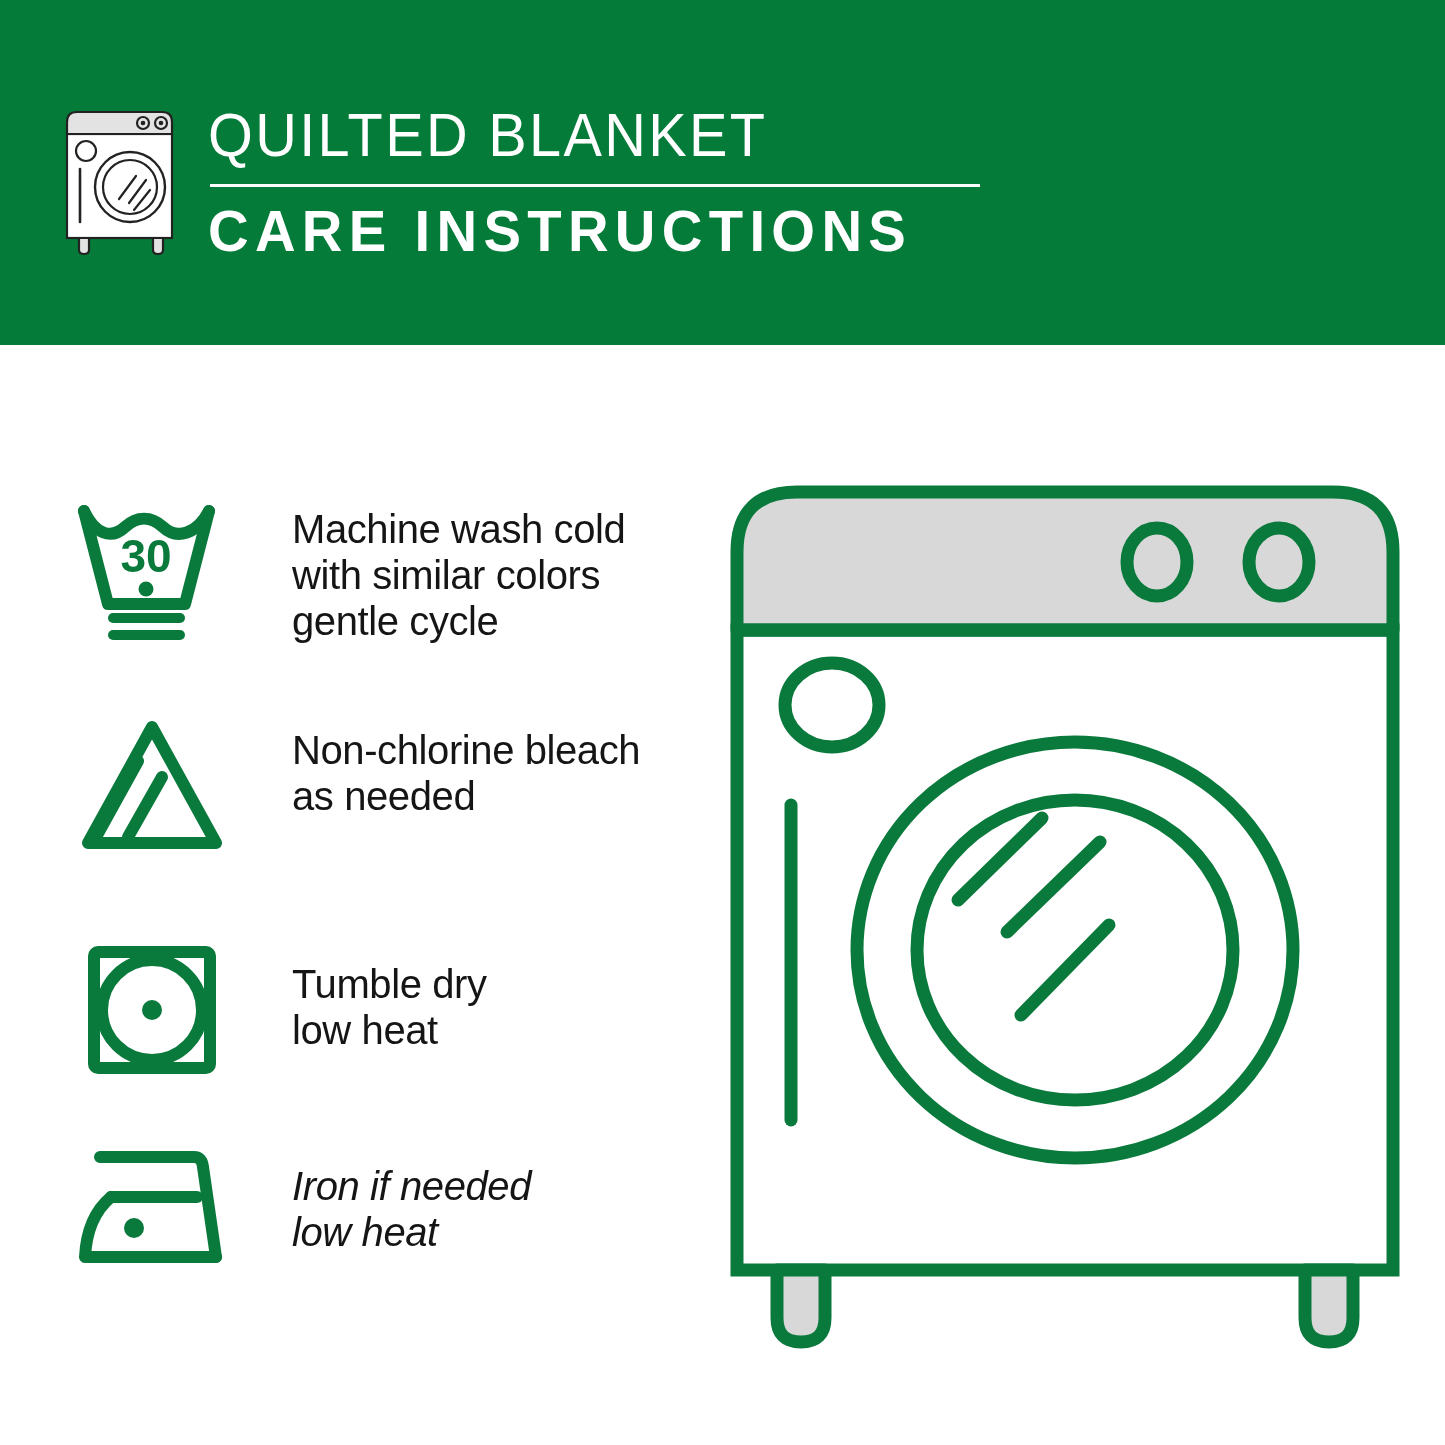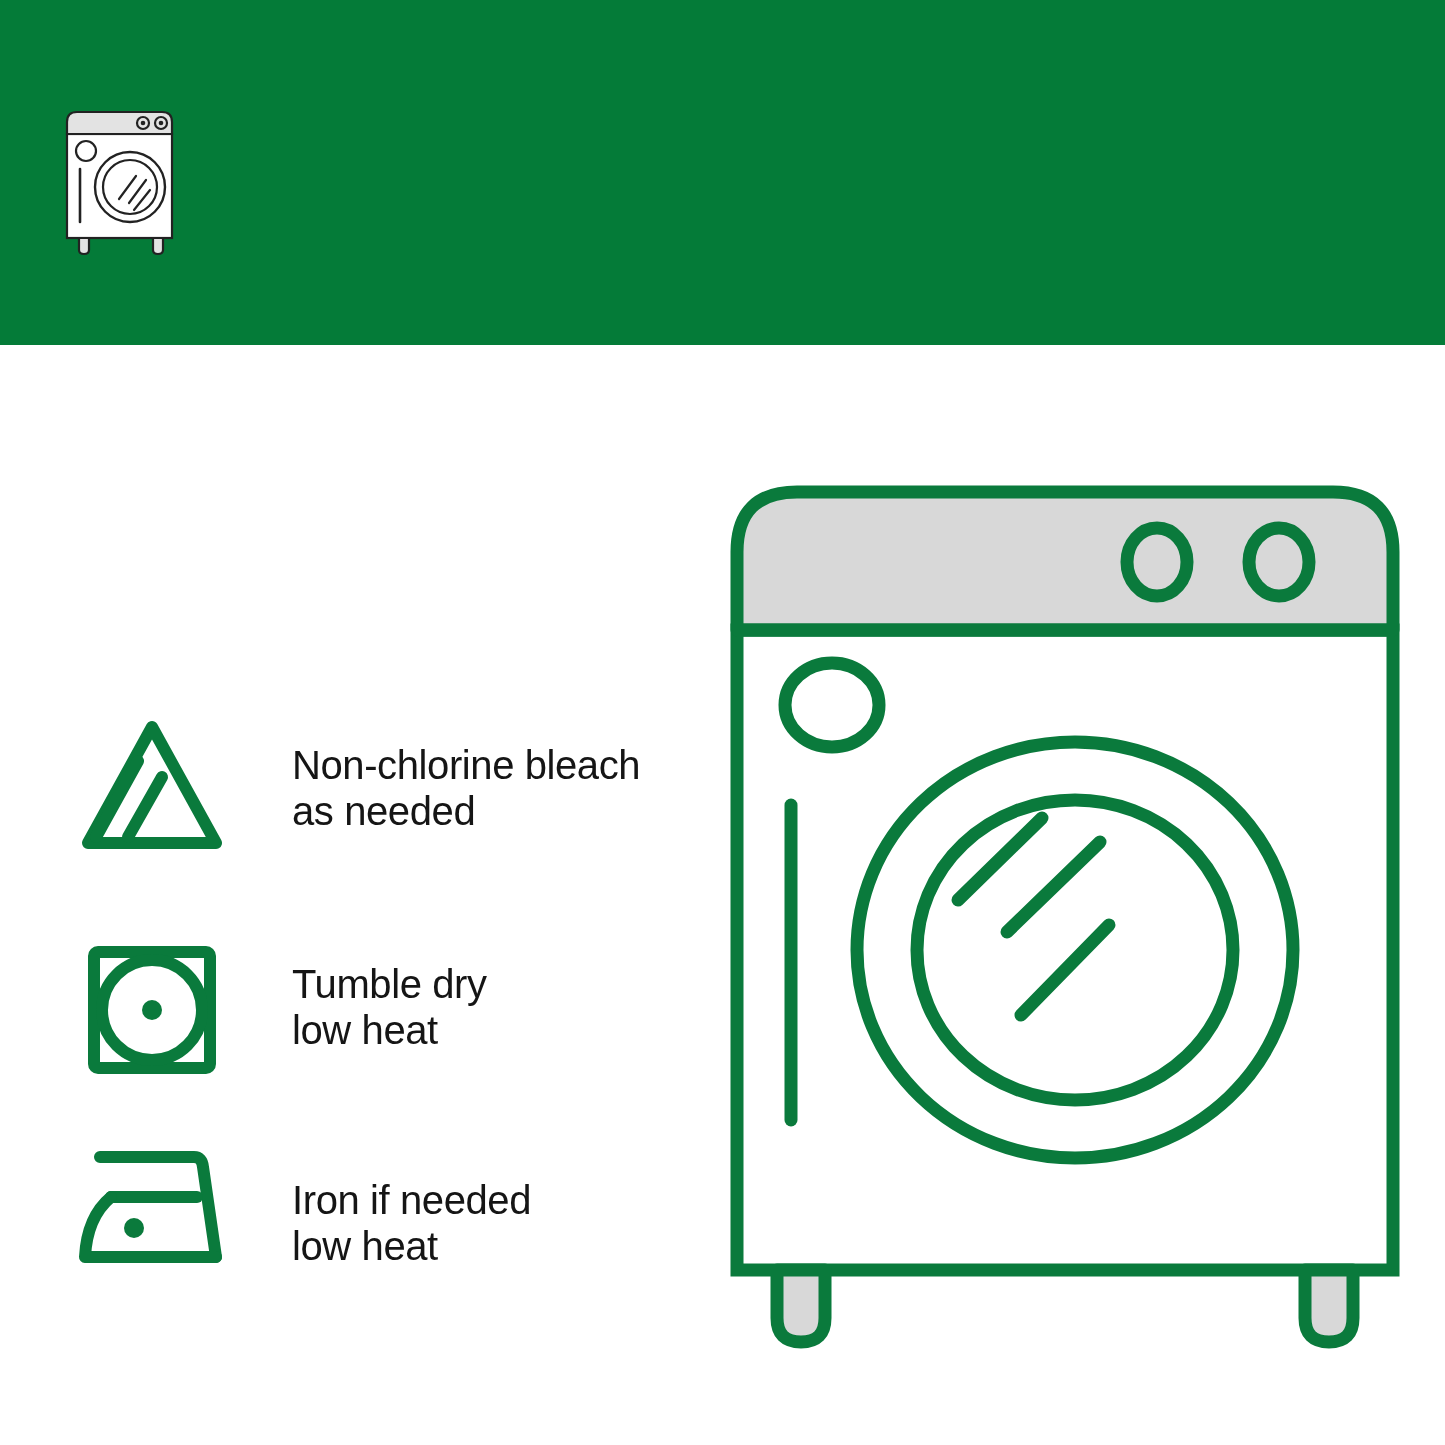--- a/index.html
+++ b/index.html
@@ -91,23 +91,23 @@
     margin-left:60px;
     color:#151515;
     font-size:40px;
     line-height:46px;
     font-weight:400;
     letter-spacing:-0.4px;
     white-space:pre-line;
     font-family:"Liberation Sans", sans-serif;
   }
   .care-row.r1 .care-text{ margin-top:6px; }
-  .care-row.r2 .care-text{ margin-top:27px; }
+  .care-row.r2 .care-text{ margin-top:12px; }
   .care-row.r3 .care-text{ margin-top:18px; }
-  .care-row.r4 .care-text{ margin-top:32px; }
+  .care-row.r4 .care-text{ margin-top:18px;font-style:italic; }
 
   
   .machine-figure{
     position:absolute;
     left:715px; top:470px;
     width:700px; height:900px;
   }
 </style>
 </head>
 <body>
@@ -134,26 +134,55 @@
       <circle cx="68" cy="83" r="35" fill="#ffffff" stroke="#222222" stroke-width="2.4"></circle>
       <circle cx="68" cy="83" r="27" fill="#ffffff" stroke="#222222" stroke-width="2.2"></circle>
       <line x1="57" y1="95" x2="74" y2="72" stroke="#222222" stroke-width="2.2" stroke-linecap="round"></line>
       <line x1="67" y1="99" x2="84" y2="76" stroke="#222222" stroke-width="2.2" stroke-linecap="round"></line>
       <line x1="72" y1="106" x2="88" y2="86" stroke="#222222" stroke-width="2.2" stroke-linecap="round"></line>
 
       <path d="M17 134 L17 146 Q17 150 22 150 Q27 150 27 146 L27 134 Z" fill="#E3E3E3" stroke="#222222" stroke-width="2.2"></path>
       <path d="M91 134 L91 146 Q91 150 96 150 Q101 150 101 146 L101 134 Z" fill="#E3E3E3" stroke="#222222" stroke-width="2.2"></path>
     </svg>
 
+    <div class="title-block">
+      <div class="title-main">QUILTED BLANKET</div>
+      <div class="title-rule"></div>
+      <div class="title-sub">CARE INSTRUCTIONS</div>
+    </div>
 
   </div>
 </div>
 
 <div class="care-list">
 
+  <div class="care-row r1">
+    <div class="care-symbol">
+      <svg width="155" height="143" viewBox="0 0 155 143">
+        <g fill="none" stroke="#0A7A3C" stroke-width="12" stroke-linecap="round" stroke-linejoin="round">
+
+          <path d="M9 11
+                   C 20 34, 36 40, 50 27
+                   C 62 16, 76 16, 88 27
+                   C 102 40, 122 34, 134 11"></path>
+          <path d="M9 11 L33 104 L110 104 L134 11"></path>
+        </g>
+
+        <text x="71" y="72" text-anchor="middle" font-family="Liberation Sans, sans-serif" font-size="46" font-weight="700" fill="#0A7A3C">30</text>
+
+        <circle cx="71" cy="89" r="7.5" fill="#0A7A3C"></circle>
+
+        <rect x="33" y="113" width="77" height="10" rx="5" fill="#0A7A3C"></rect>
+        <rect x="33" y="130" width="77" height="10" rx="5" fill="#0A7A3C"></rect>
+      </svg>
+    </div>
+    <div class="care-text">Machine wash cold
+with similar colors
+gentle cycle</div>
+  </div>
 
   <div class="care-row r2">
     <div class="care-symbol">
       <svg width="152" height="140" viewBox="0 0 152 140">
         <g fill="none" stroke="#0A7A3C" stroke-width="12" stroke-linecap="round" stroke-linejoin="round">
 
           <path d="M76 12 L140 128 L12 128 Z"></path>
 
           <line x1="62" y1="46" x2="20" y2="122"></line>
           <line x1="86" y1="62" x2="52" y2="122"></line>

